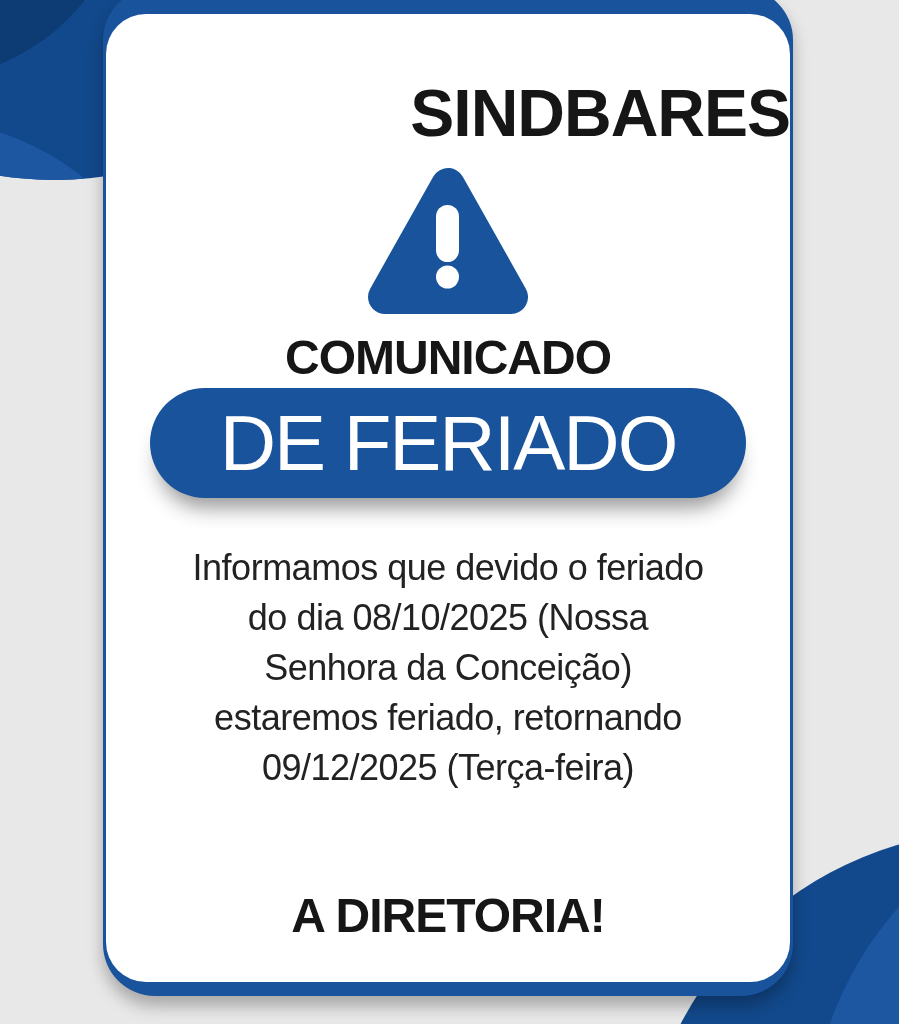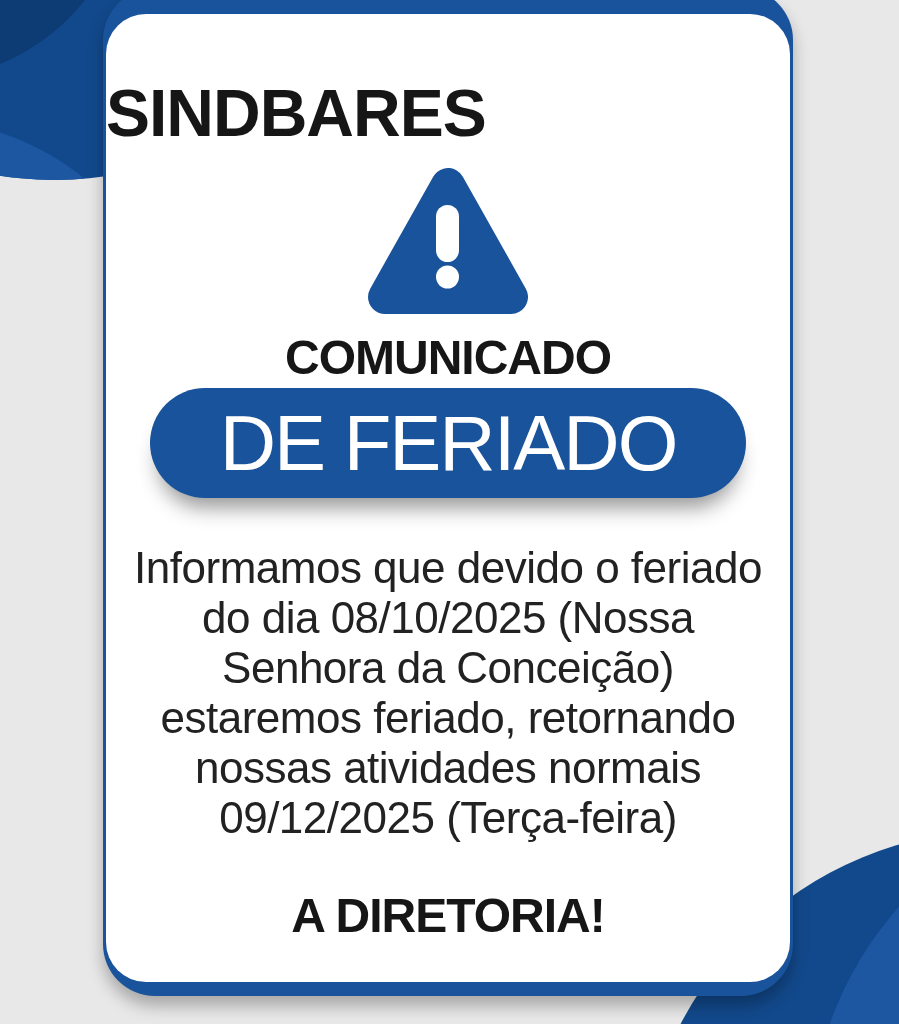--- a/index.html
+++ b/index.html
@@ -17,26 +17,26 @@
   .blob-tl{left:-295px;top:-520px;width:700px;height:700px;background:var(--blob-base);}
   .blob-tl .light{position:absolute;left:-45px;top:640px;width:520px;height:520px;border-radius:50%;background:var(--blob-light);}
   .blob-tl .dark{position:absolute;left:5px;top:180px;width:420px;height:420px;border-radius:50%;background:var(--blob-dark);}
   .blob-br{left:640px;top:830px;width:720px;height:720px;background:var(--blob-base);}
   .blob-br .light{position:absolute;left:170px;top:-40px;width:700px;height:700px;border-radius:50%;background:var(--blob-light);}
 
   
   .backing{position:absolute;left:103px;top:-12px;width:690px;height:1008px;border-radius:52px;background:var(--primary-blue);box-shadow:0 10px 16px rgba(0,0,0,.28);}
   .card{position:absolute;left:106px;top:14px;width:684px;height:968px;border-radius:40px;background:var(--card);}
 
-  .org-title{position:absolute;left:0;top:64px;width:100%;text-align:left;font-size:66px;line-height:70px;font-weight:800;letter-spacing:-1px;color:var(--heading-text);}
+  .org-title{position:absolute;left:0;top:64px;width:100%;text-align:right;font-size:66px;line-height:70px;font-weight:800;letter-spacing:-1px;color:var(--heading-text);}
   .alert-wrap{position:absolute;left:262px;top:153px;width:160px;height:152px;}
   .heading-top{position:absolute;left:0;top:304px;width:100%;text-align:center;font-size:48px;line-height:80px;font-weight:800;letter-spacing:-1px;color:var(--heading-text);}
   .pill{position:absolute;left:44px;top:374px;width:596px;height:110px;border-radius:55px;background:var(--primary-blue);display:flex;align-items:center;justify-content:center;box-shadow:0 18px 20px -8px rgba(30,30,30,.45);}
   .pill span{color:var(--pill-text);font-size:78px;font-weight:400;letter-spacing:-2px;line-height:1;}
-  .body-text{position:absolute;left:0;top:529px;width:100%;text-align:center;font-size:44px;line-height:50px;font-weight:400;letter-spacing:-0.5px;color:var(--body-text);}
+  .body-text{position:absolute;left:0;top:529px;width:100%;text-align:center;font-size:36px;line-height:50px;font-weight:400;letter-spacing:-0.5px;color:var(--body-text);}
   .signature{position:absolute;left:0;top:880px;width:100%;text-align:center;font-size:48px;line-height:44px;font-weight:800;letter-spacing:-1px;color:var(--heading-text);}
 </style>
 </head>
 <body>
 
 <div class="poster">
 
   <div class="blob blob-tl">
     <div class="light"></div>
     <div class="dark"></div>
@@ -64,21 +64,20 @@
 
     <div class="pill">
       <span>DE FERIADO</span>
     </div>
 
     <div class="body-text">
       <div>Informamos que devido o feriado</div>
       <div>do dia 08/10/2025 (Nossa</div>
       <div>Senhora da Conceição)</div>
       <div>estaremos feriado, retornando</div>
-      <div>nossas atividades normais</div>
       <div>09/12/2025 (Terça-feira)</div>
     </div>
 
     <div class="signature">A DIRETORIA!</div>
 
   </div>
 
 </div>
 
 </body></html>

